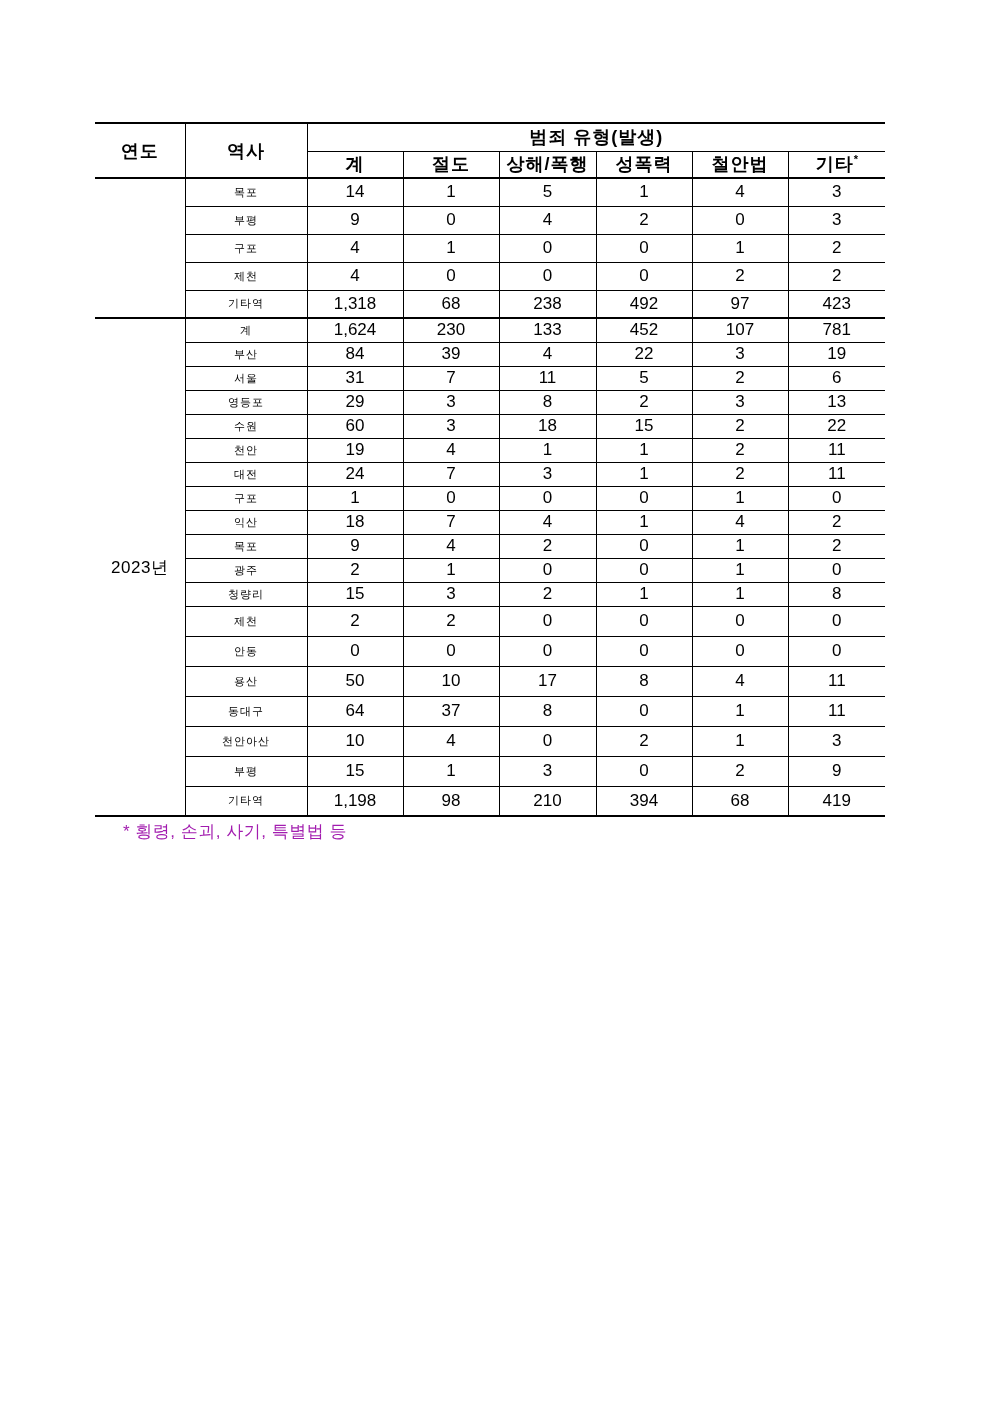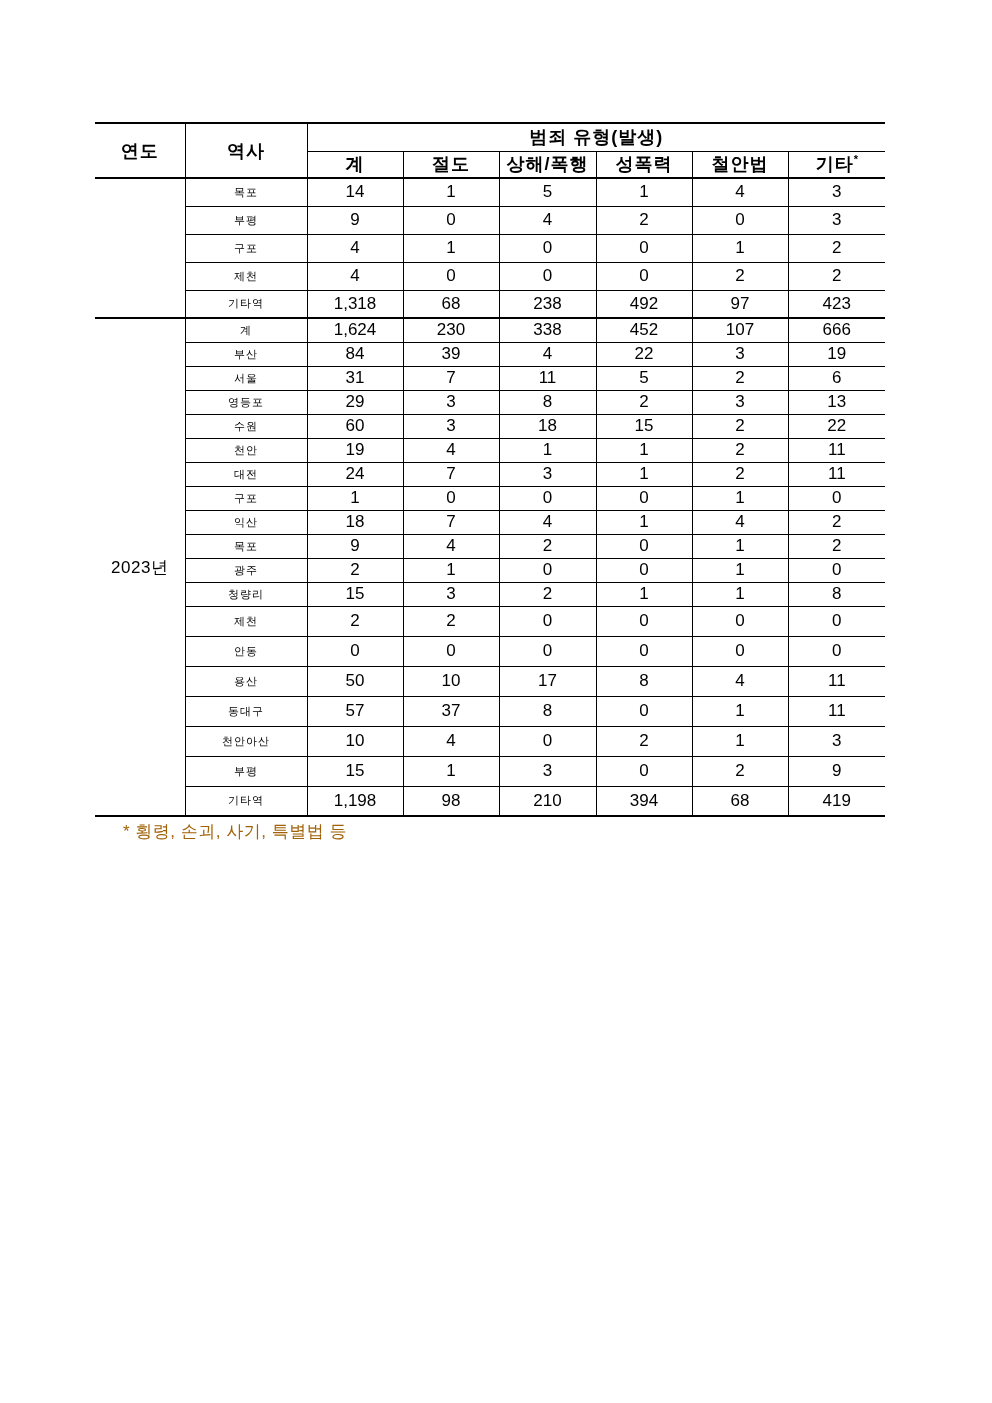--- a/index.html
+++ b/index.html
@@ -70,21 +70,21 @@
     vertical-align: super;
     line-height: 0;
     letter-spacing: 0;
   }
   .footnote {
     position: absolute;
     left: 123px;
     top: 820px;
     font-size: 17px;
     letter-spacing: 0.5px;
-    color: #a16207;
+    color: #a21caf;
   }
 </style>
 </head>
 <body>
 
 <div class="page">
 
   <table class="stats">
     <colgroup>
       <col style="width:90px">
@@ -156,24 +156,24 @@
           <td class="value-cell">238</td>
           <td class="value-cell">492</td>
           <td class="value-cell">97</td>
           <td class="value-cell">423</td>
         </tr>
         <tr class="r-b section-start">
           <td rowspan="19" class="year-cell">2023년</td>
           <td class="station-cell">계</td>
           <td class="value-cell">1,624</td>
           <td class="value-cell">230</td>
-          <td class="value-cell">338</td>
+          <td class="value-cell">133</td>
           <td class="value-cell">452</td>
           <td class="value-cell">107</td>
-          <td class="value-cell">666</td>
+          <td class="value-cell">781</td>
         </tr>
         <tr class="r-b">
           <td class="station-cell">부산</td>
           <td class="value-cell">84</td>
           <td class="value-cell">39</td>
           <td class="value-cell">4</td>
           <td class="value-cell">22</td>
           <td class="value-cell">3</td>
           <td class="value-cell">19</td>
         </tr>
@@ -289,21 +289,21 @@
           <td class="station-cell">용산</td>
           <td class="value-cell">50</td>
           <td class="value-cell">10</td>
           <td class="value-cell">17</td>
           <td class="value-cell">8</td>
           <td class="value-cell">4</td>
           <td class="value-cell">11</td>
         </tr>
         <tr class="r-c">
           <td class="station-cell">동대구</td>
-          <td class="value-cell">57</td>
+          <td class="value-cell">64</td>
           <td class="value-cell">37</td>
           <td class="value-cell">8</td>
           <td class="value-cell">0</td>
           <td class="value-cell">1</td>
           <td class="value-cell">11</td>
         </tr>
         <tr class="r-c">
           <td class="station-cell">천안아산</td>
           <td class="value-cell">10</td>
           <td class="value-cell">4</td>

